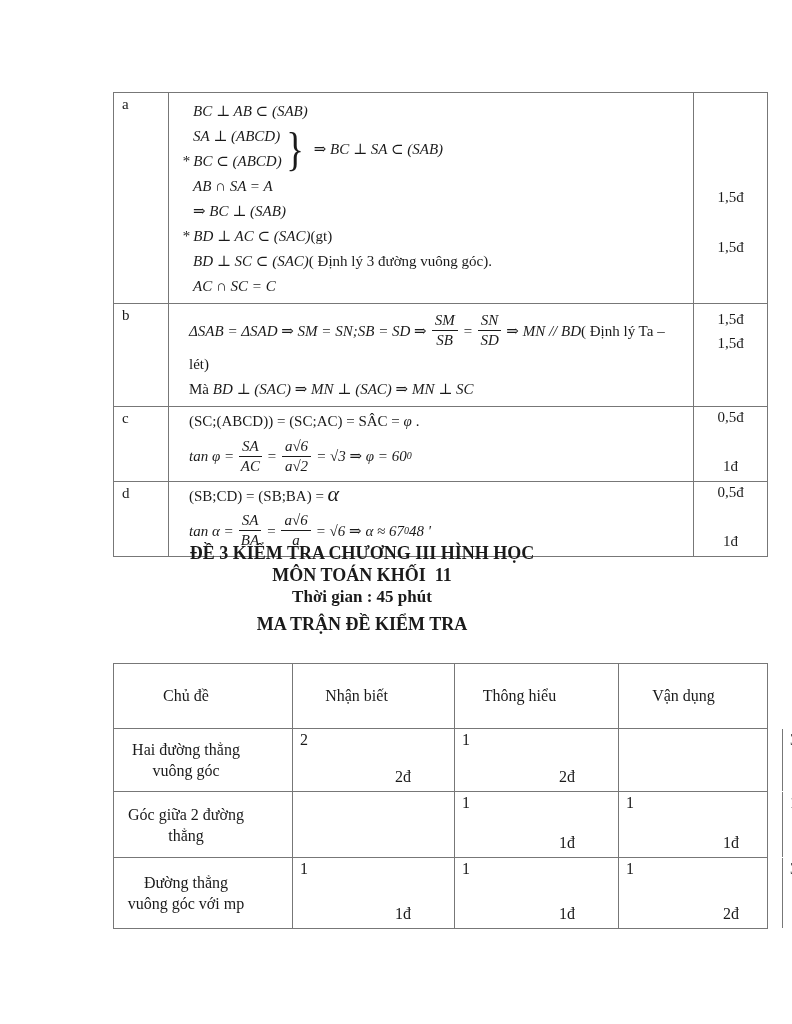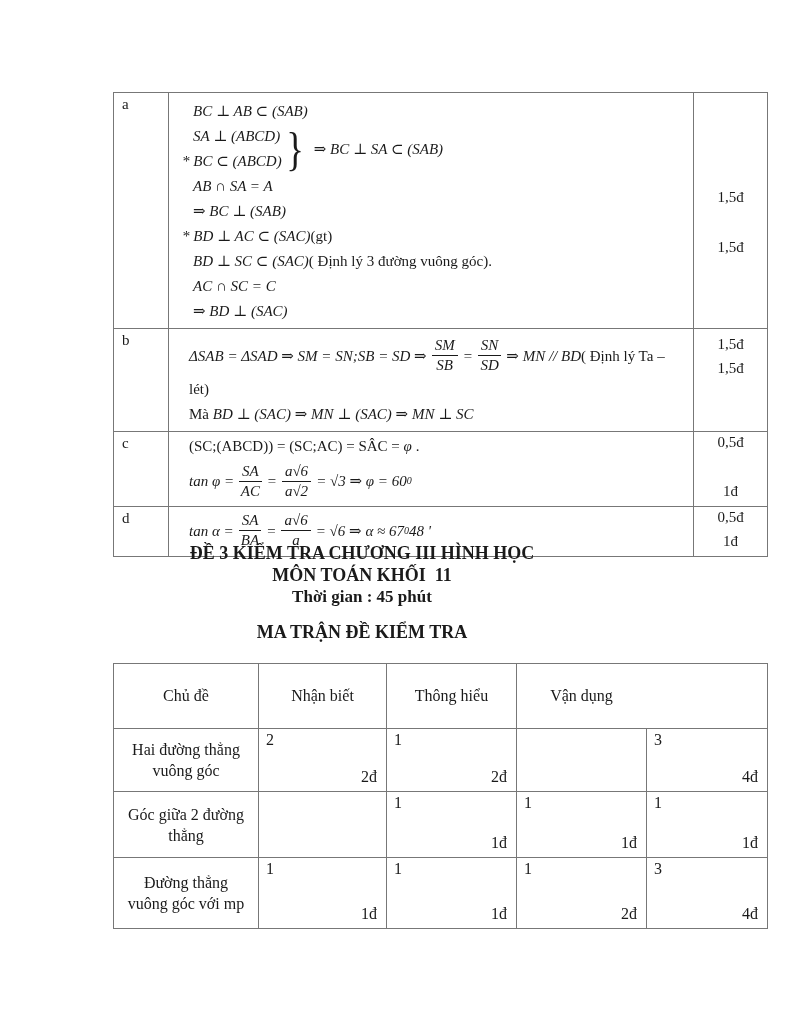--- a/index.html
+++ b/index.html
@@ -36,27 +36,27 @@
                transform:scaleX(.8); }
   .score-a { padding-top:96px; gap:33px; }
   .score-b { padding-top:3px; line-height:24px; }
   .score-cd { justify-content:space-between; padding:2px 0 6px 0;text-align:center; }
   .alpha-big { font-size:22px; font-style:italic; line-height:20px; }
   sup.s0 { font-size:10px; vertical-align:super; line-height:0; }
   
   .headings { position:absolute; top:542px; left:0; width:724px; text-align:center; }
   .h-line { font-weight:bold; font-size:18px; line-height:22px; white-space:pre-wrap; }
   .h-small { font-size:17px; }
-  .matrix-title { margin-top:13px; }
+  .matrix-title { margin-top:5px; }
   
   .mx-table {
     position:absolute; left:113px; top:663px; width:655px;
     border:1px solid #777; font-size:16px;
   }
-  .mx-row { display:grid; grid-template-columns:144px 128px 130px 130px 121px; }
+  .mx-row { display:grid; grid-template-columns:144px 128px 130px 130px 121px;gap:34px; }
   .mx-row + .mx-row { border-top:1px solid #777; }
   .mx-cell { border-left:1px solid #777; position:relative; }
   .mx-cell:first-child { border-left:none; }
   .mx-head { height:64px; display:flex; align-items:center; justify-content:center; }
   .mx-topic { display:flex; align-items:center; justify-content:center;
               text-align:center; padding:0 8px; line-height:21px; }
   .mx-r1 .mx-cell { height:62px; }
   .mx-r2 .mx-cell { height:65px; }
   .mx-r3 .mx-cell { height:70px; }
   .mx-count { position:absolute; top:2px; left:7px; }
@@ -79,21 +79,20 @@
             <div class="mline math starred">* BC ⊂ (ABCD)</div>
           </div>
           <span class="big-brace">}</span>
           <span class="mline math">⇒ BC ⊥ SA ⊂ (SAB)</span>
         </div>
         <div class="mline math">AB ∩ SA = A</div>
         <div class="mline math">⇒ BC ⊥ (SAB)</div>
         <div class="mline math starred"><span>* BD ⊥ AC ⊂ (SAC)</span><span class="roman">(gt)</span></div>
         <div class="mline math"><span>BD ⊥ SC ⊂ (SAC)</span><span class="roman">( Định lý 3 đường vuông góc).</span></div>
         <div class="mline math">AC ∩ SC = C</div>
-        <div class="mline math">⇒ BD ⊥ (SAC)</div>
       </div>
       <div class="ans-score score-a">
         <span>1,5đ</span>
         <span>1,5đ</span>
       </div>
     </div>
 
     <div class="ans-row">
       <div class="ans-label">b</div>
       <div class="ans-content" style="padding-left:20px;">
@@ -141,20 +140,21 @@
       </div>
       <div class="ans-score score-cd">
         <span>0,5đ</span>
         <span>1đ</span>
       </div>
     </div>
 
     <div class="ans-row">
       <div class="ans-label">d</div>
       <div class="ans-content" style="padding-left:20px; padding-top:2px;">
+        <div class="mline roman"><span>(SB;CD) = (SB;BA) = </span><span class="alpha-big">α</span></div>
         <div class="frow math" style="margin-top:3px;">
           <span>tan α =</span>
           <span class="frac">
               <span class="num">SA</span>
               <span class="den">BA</span>
             </span>
           <span>=</span>
           <span class="frac">
               <span class="num">a√6</span>
               <span class="den">a</span>

